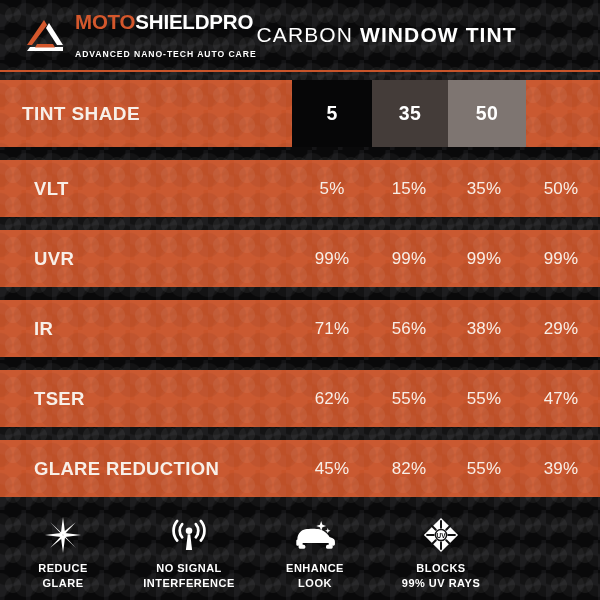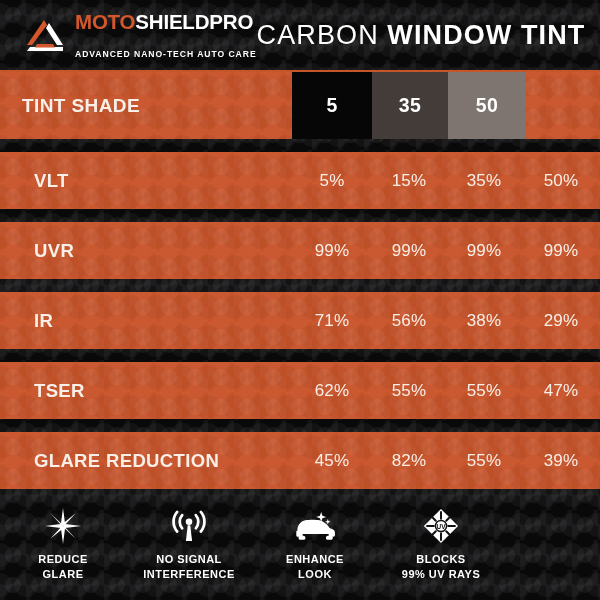--- a/index.html
+++ b/index.html
@@ -45,30 +45,30 @@
   .brand-text{ display:flex; flex-direction:column; justify-content:center; }
   .brand-line1{ font-size:20.5px; font-weight:bold; letter-spacing:-0.2px; line-height:1.04; white-space:nowrap; }
   .bt-moto{ color:#d4572c; }
   .bt-shield{ color:#ffffff; }
   .bt-pro{ color:#ffffff; }
   .brand-line2{
     font-size:8.6px; font-weight:bold; color:#ffffff;
     letter-spacing:0.95px; line-height:1.2; white-space:nowrap; margin-top:16px;
   }
   .header-title{
-    flex:1; text-align:center; font-size:27px; color:#ffffff;
+    flex:1; text-align:center; font-size:21px; color:#ffffff;
     letter-spacing:1.1px; padding-right:14px; white-space:nowrap;
   }
   .ht-light{ font-weight:300; }
   .ht-bold{ font-weight:bold; }
 
   .orange-rule{ position:absolute; left:0; top:70px; width:600px; height:2px; background:#c8542a; }
 
   
-  .table{ position:absolute; left:0; top:72px; width:496px; }
+  .table{ position:absolute; left:0; top:80px; width:496px; }
 
   .row{ position:relative; display:flex; align-items:center; width:600px; }
   .row-gap{ height:13px; width:600px; }
 
   .hdr-row{ height:67px; }
   .hdr-label{
     width:292px; height:100%; display:flex; align-items:center;
     padding-left:22px; font-size:19px; font-weight:bold;
     color:#f7efe8; letter-spacing:0.4px;
   }
@@ -91,21 +91,21 @@
     font-size:17px; color:#f7efe8; letter-spacing:0.2px;
   }
   .c-5 { width:80px; }
   .c-15{ width:74px; }
   .c-35{ width:76px; }
   .c-50{ width:78px; }
 
   
   .footer{
     position:absolute; left:0; top:495px; width:504px; height:105px;
-    display:flex; align-items:flex-start;
+    display:flex; align-items:center;
   }
   .feature{
     flex:1; display:flex; flex-direction:column; align-items:center;
     padding-top:11px;
   }
   .feature-icon{ height:40px; display:flex; align-items:center; justify-content:center; }
   .feature-label{
     margin-top:6px; text-align:center; font-size:11px; font-weight:bold;
     color:#ffffff; letter-spacing:0.5px; line-height:1.32;
   }

